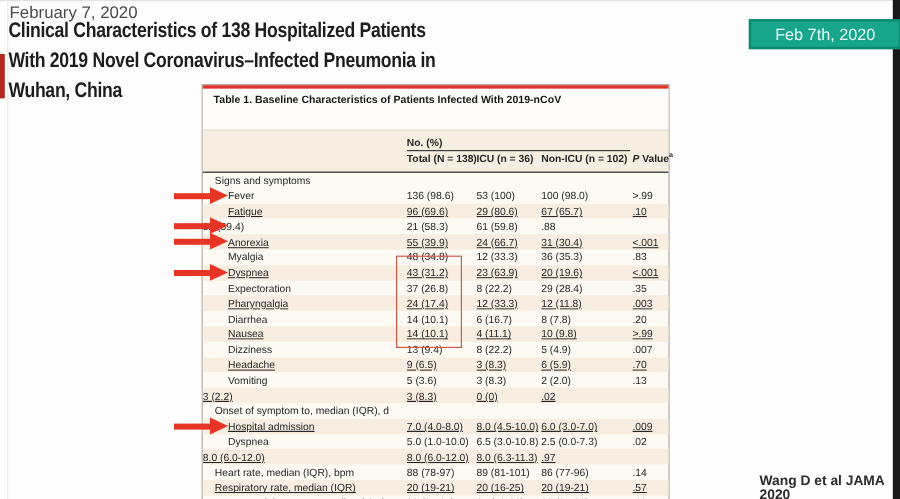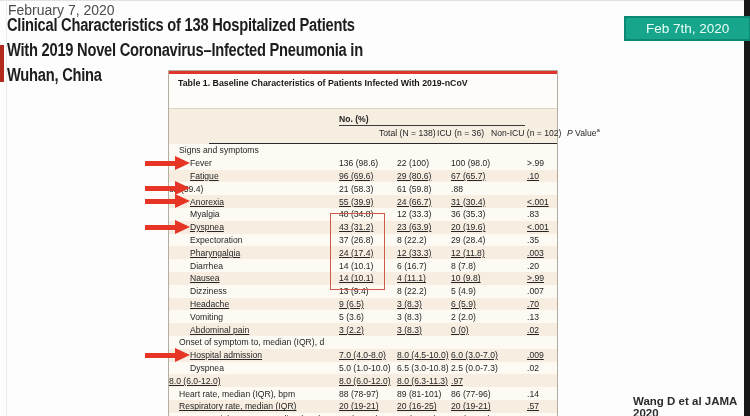--- a/index.html
+++ b/index.html
@@ -27,22 +27,22 @@
                 border:1px solid #b3aca1; padding-bottom:3px; font-size:8.6px; color:#262626; }
   .red-rule { height:3px; background:#e0352b; }
   .tbl-title { height:35px; line-height:18px; padding-left:9px; font-weight:bold; font-size:8.8px;
                background:#fefcf8; border-bottom:1px solid #ddd5c6; color:#171717;
                white-space:nowrap; overflow:hidden; }
   .tbl-head { background:#f5eee1; }
   .group-row { position:relative; height:18px; }
   .group-span { position:absolute; left:170px; right:32px; top:0; height:17px; line-height:20px;
                 font-weight:bold; border-bottom:1px solid #3a3a3a; white-space:nowrap; }
   .cols-row { display:grid; grid-template-columns:170px 58px 54px 76px 1fr; height:17px;
-              align-items:end; padding-bottom:16px; font-weight:normal; border-bottom:1.5px solid #2a2a2a;
-              white-space:nowrap;margin-left:40px; }
+              align-items:end; padding-bottom:16px; font-weight:bold; border-bottom:1.5px solid #2a2a2a;
+              white-space:nowrap; }
   .cols-row i { font-style:italic; }
   .cols-row sup { font-size:6px; vertical-align:super; }
 
   .tbl-body { position:relative; border-bottom:1.5px solid #2a2a2a; }
   .trow { display:grid; grid-template-columns:170px 58px 54px 76px 1fr; height:12.8px;
           align-items:center; white-space:nowrap; overflow:visible; }
   .trow.shaded { background:#f7ede1;text-decoration:underline; }
   .trow > div { overflow:hidden; }
   .trow .lbl { padding-left:10px; }
   .trow.indent .lbl { padding-left:21px; }
@@ -93,21 +93,21 @@
 
   <div class="tbl-body">
     <div class="highlight-box"></div>
 
   <div class="trow section">
         <div class="lbl">Signs and symptoms</div>
       </div>
       <div class="trow indent">
         <div class="lbl">Fever</div>
         <div>136 (98.6)</div>
-        <div>22 (100)</div>
+        <div>53 (100)</div>
         <div>100 (98.0)</div>
         <div>&gt;.99</div>
       </div>
       <div class="red-arrow" style="top: 16.7px;"></div>
       <div class="trow indent shaded">
         <div class="lbl">Fatigue</div>
         <div>96 (69.6)</div>
         <div>29 (80.6)</div>
         <div>67 (65.7)</div>
         <div>.10</div>
@@ -185,21 +185,20 @@
         <div>.70</div>
       </div>
       <div class="trow indent">
         <div class="lbl">Vomiting</div>
         <div>5 (3.6)</div>
         <div>3 (8.3)</div>
         <div>2 (2.0)</div>
         <div>.13</div>
       </div>
       <div class="trow indent shaded">
-        <div class="lbl">Abdominal pain</div>
         <div>3 (2.2)</div>
         <div>3 (8.3)</div>
         <div>0 (0)</div>
         <div>.02</div>
       </div>
       <div class="trow section">
         <div class="lbl">Onset of symptom to, median (IQR), d</div>
       </div>
       <div class="trow indent shaded">
         <div class="lbl">Hospital admission</div>

